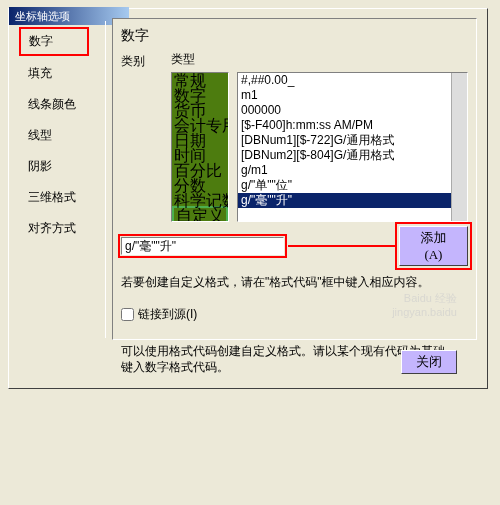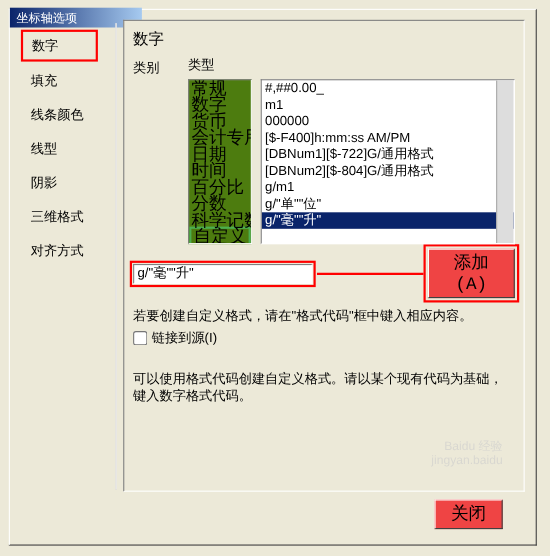--- a/index.html
+++ b/index.html
@@ -1,41 +1,41 @@
 <!DOCTYPE html>
 <html><head>
 <meta charset="utf-8">
 <style>
 *{box-sizing:border-box;margin:0;padding:0}
 body{font-family:SimSun,"MS Sans Serif",sans-serif;font-size:12px;background:#ece9d8;width:500px;height:505px;position:relative;overflow:hidden}
-.dialog{position:absolute;left:8px;top:8px;width:480px;height:488px;background:#ece9d8;border:1px solid #404040;border-top-color:#fff;border-left-color:#fff}
+.dialog{position:absolute;left:8px;top:8px;width:480px;height:381px;background:#ece9d8;border:1px solid #404040;border-top-color:#fff;border-left-color:#fff}
 .titlebar{height:18px;background:linear-gradient(to right,#0a246a,#a6caf0);color:#fff;padding:2px 6px;position:absolute;left:0;top:-2px;width:120px;font-size:11px}
 .sidebar{position:absolute;left:10px;top:18px;width:70px}
 .tab{padding:4px 8px;margin-bottom:4px;border:1px solid transparent;cursor:pointer;white-space:nowrap}
 .tab.active{border:2px solid red}
 .panel{position:absolute;left:103px;top:9px;right:10px;bottom:48px;border:1px solid #808080;border-right-color:#fff;border-bottom-color:#fff;background:#ece9d8;padding:8px}
 .divider{position:absolute;left:96px;top:12px;width:1px;bottom:50px;background:#aaa;border-right:1px solid #fff}
 .panel-title{font-size:14px;margin-bottom:6px}
 .row{display:flex;align-items:flex-start;gap:8px;margin-bottom:2px}
 .lbl{width:42px;padding-top:2px}
 .listbox{flex:0 0 58px;height:150px;background:#4d7c0f;border:1px solid #808080;border-right-color:#fff;border-bottom-color:#fff;overflow:hidden;font-size:16px;line-height:15px;position:relative}
 .listbox .item{padding:0 2px;white-space:nowrap}
 .hl-green{border:2px solid #4caf50}
 .typebox{flex:1;height:150px;background:#fff;border:1px solid #808080;border-right-color:#fff;border-bottom-color:#fff;font-size:12px;line-height:15px;position:relative;overflow:hidden}
 .typebox .item{padding:0 3px;white-space:nowrap}
 .typebox .sel{background:#0a246a;color:#fff}
 .scrollbar{position:absolute;right:0;top:0;width:16px;bottom:0;background:#ddd;border-left:1px solid #aaa}
 .input-label{margin-top:-3px}
 .input-label span{display:inline-block;border:2px solid #4caf50;padding:0 2px}
 .code-input{width:180px;height:18px;background:#fff;border:1px solid #808080;border-right-color:#fff;border-bottom-color:#fff;padding:1px 3px;font-family:inherit;font-size:12px}
 .hl-red{outline:2px solid red;outline-offset:1px}
-.btn{background:#ef4444;border:1px solid #404040;border-top-color:#fff;border-left-color:#fff;padding:2px 14px;font-family:Liberation Mono, monospace;font-size:16px;cursor:pointer}
+.btn{background:#c4b5fd;border:1px solid #404040;border-top-color:#fff;border-left-color:#fff;padding:2px 14px;font-family:Liberation Serif, serif;font-size:13px;cursor:pointer}
 .btn.hl{outline:2px solid red;outline-offset:2px}
 .note{margin-top:8px;line-height:16px}
-.chk{margin-top:4px}
+.chk{margin-top:16px}
 .chk input{margin-right:4px;vertical-align:middle}
 .close-btn{position:absolute;right:30px;bottom:14px}
 .wm{position:absolute;right:30px;bottom:70px;color:#ccc;font-size:11px;text-align:right;opacity:.6;pointer-events:none}
 </style>
 </head>
 <body>
 
 <div class="dialog">
   <div class="titlebar">坐标轴选项</div>
 

